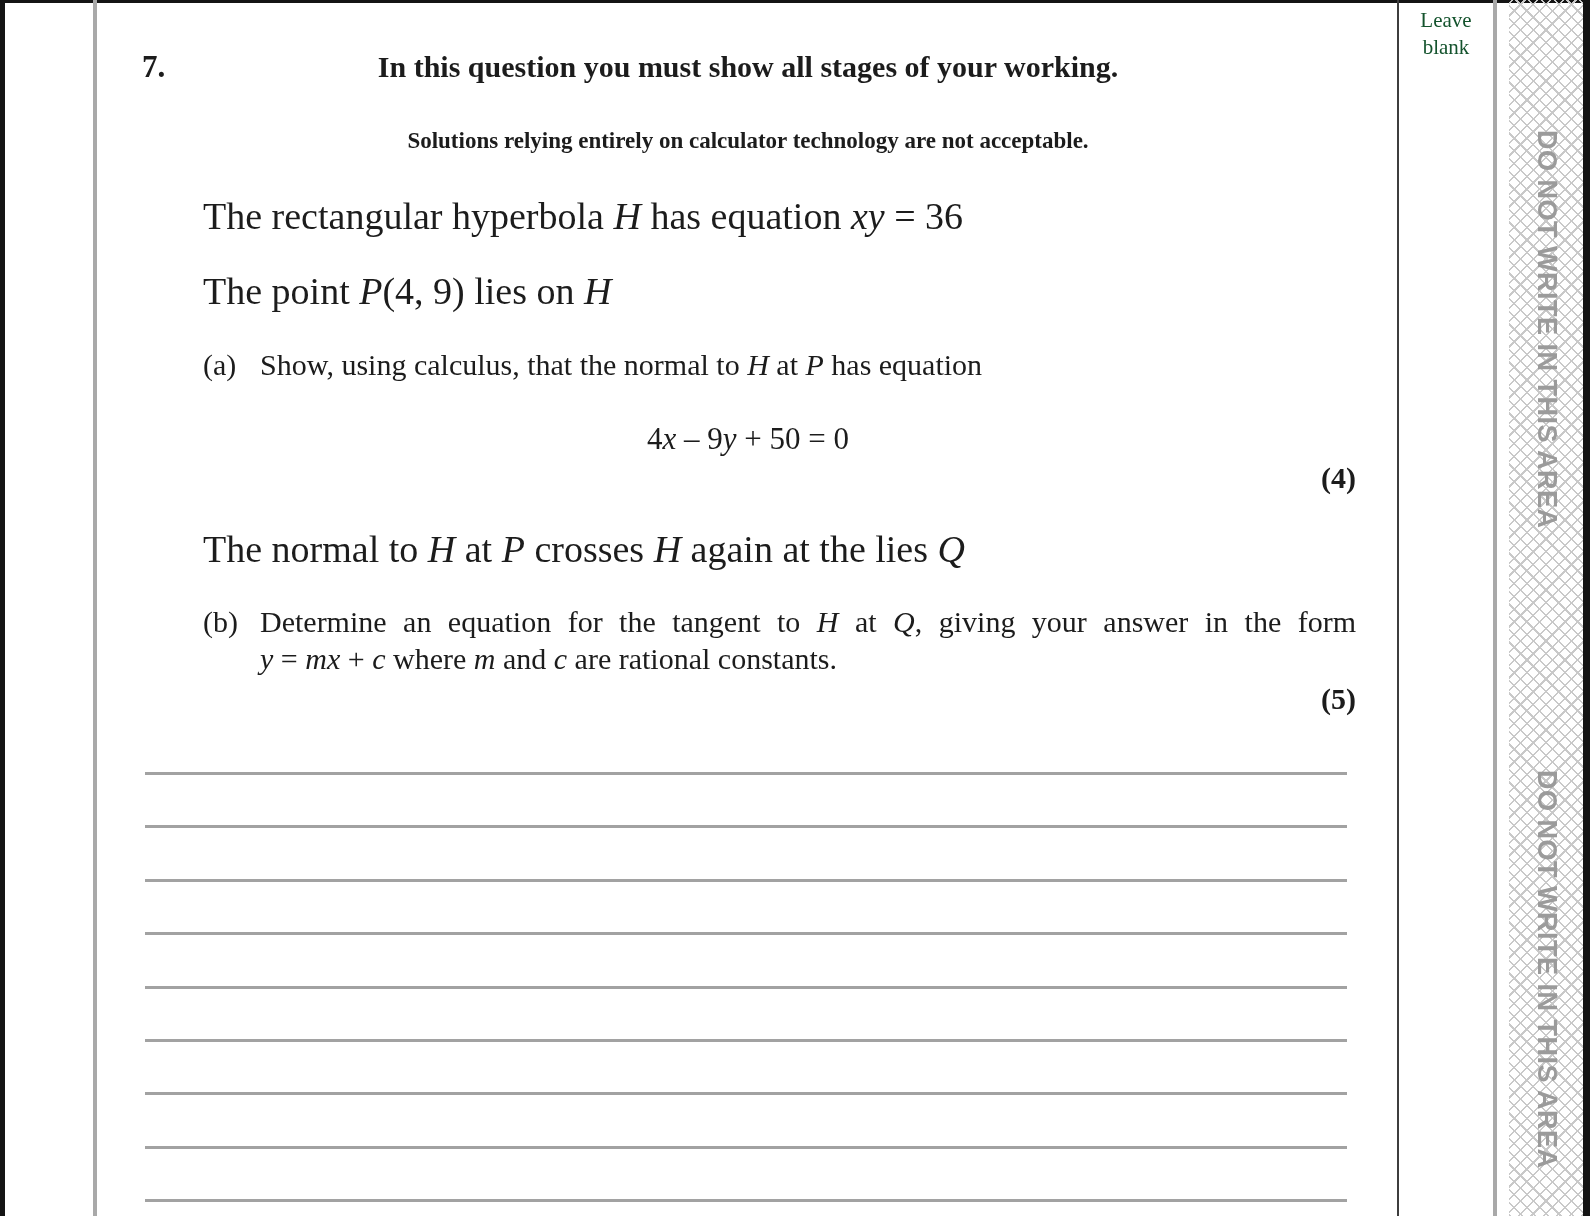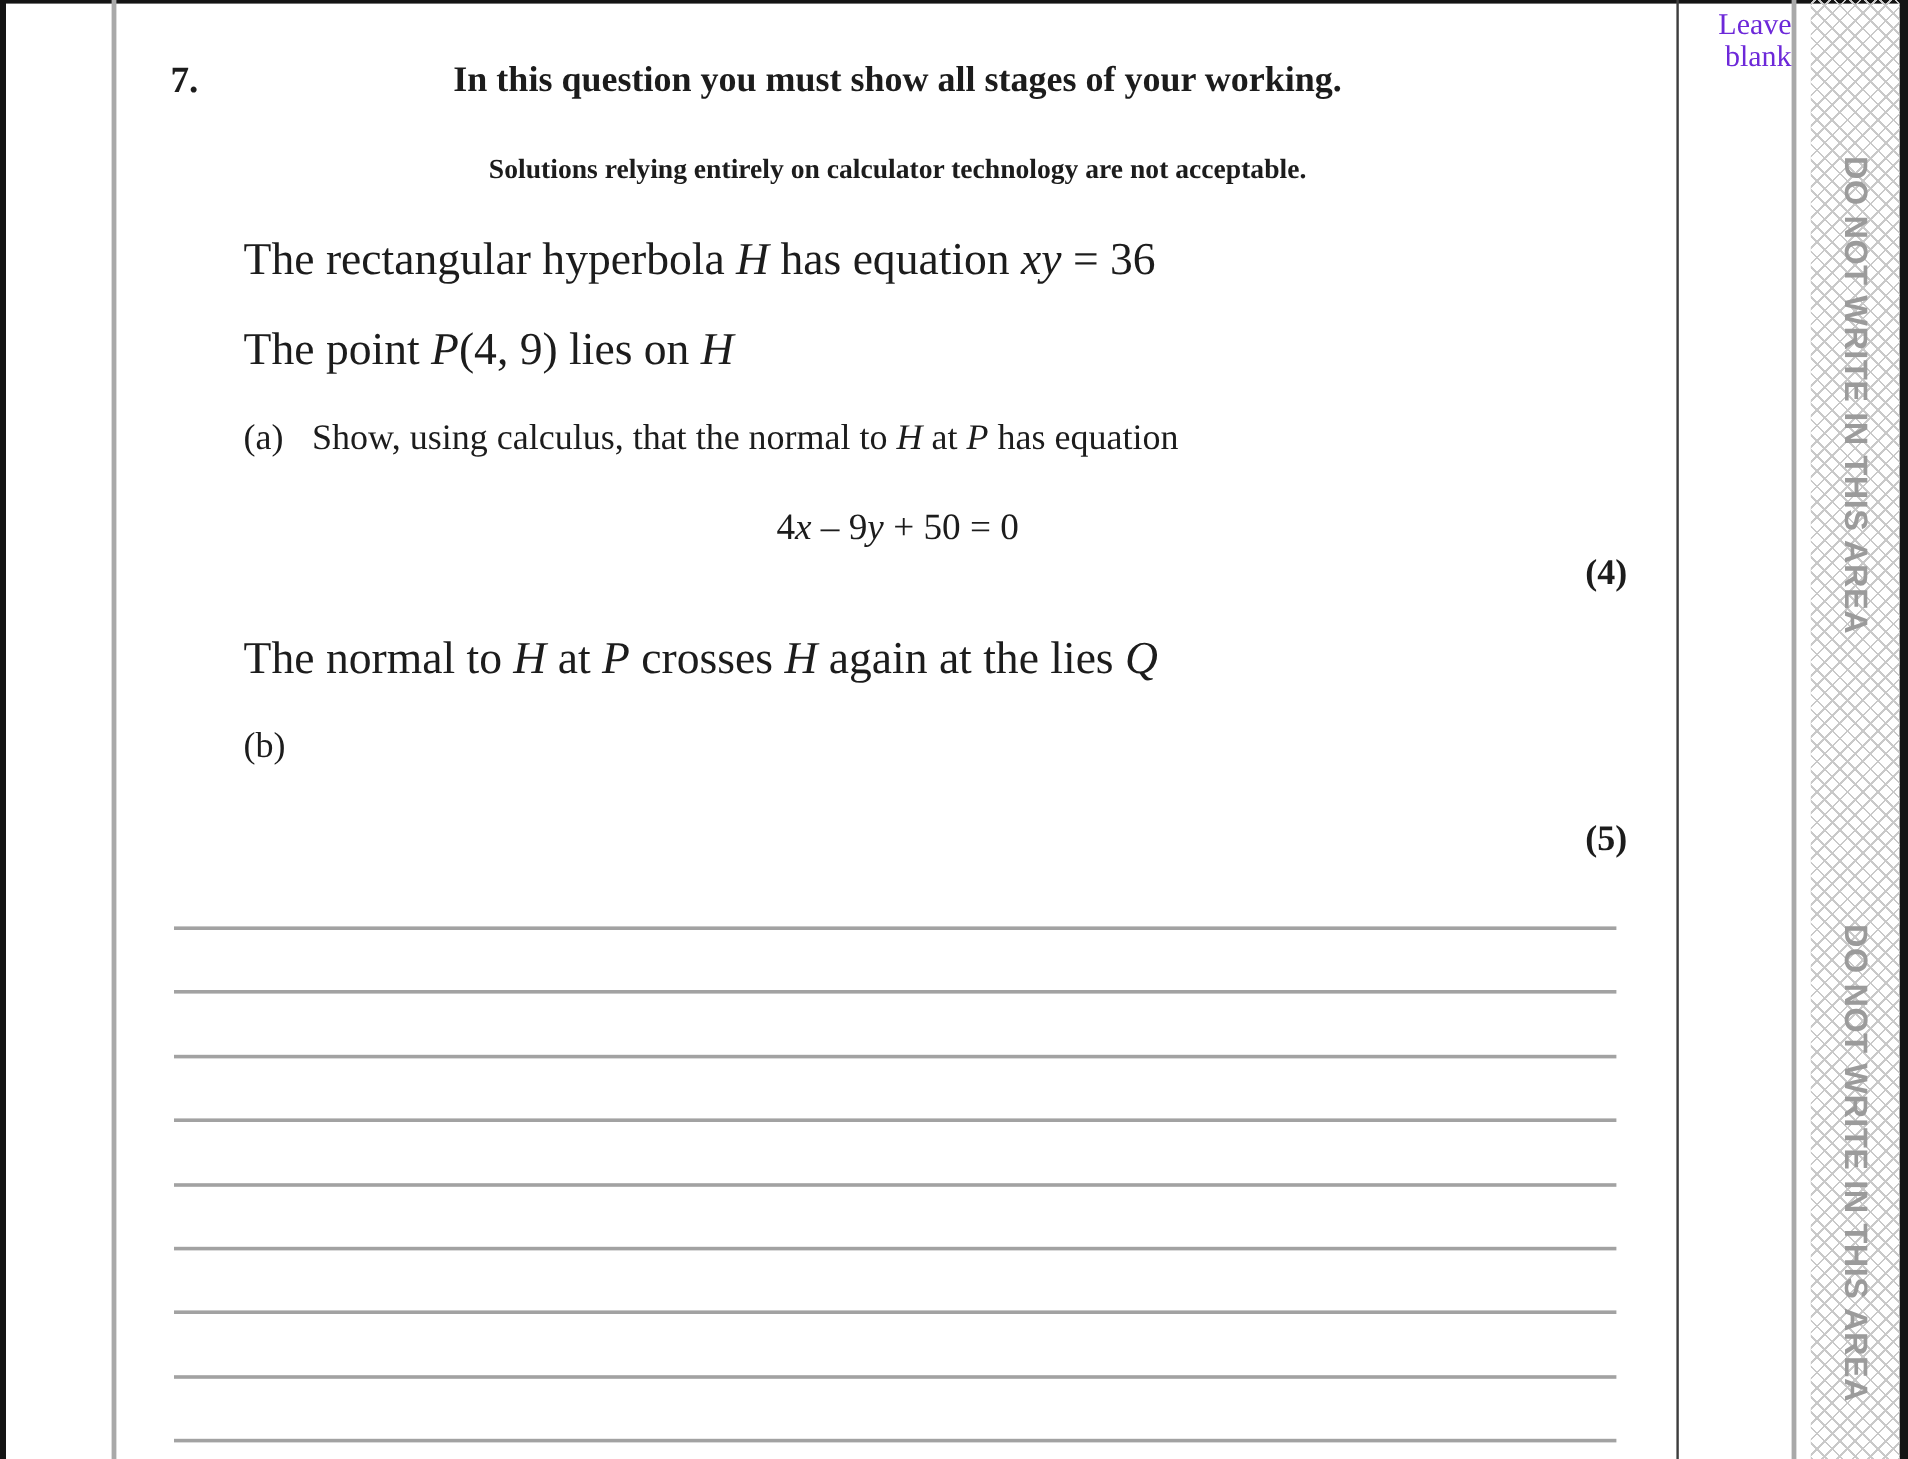--- a/index.html
+++ b/index.html
@@ -12,22 +12,22 @@
   .edge-left{left:0;top:0;width:5px;height:1216px;}
   .edge-right{left:1583px;top:0;width:7px;height:1216px;}
 
   .page-frame{
     position:absolute;left:93px;top:-26px;width:1404px;height:1272px;
     box-sizing:border-box;border:4px solid #a9a9a9;border-radius:26px;
     background:transparent;
   }
   .mark-divider{position:absolute;left:1397px;top:0;width:2px;height:1216px;background:#3d3d3d;}
   .leave-blank{
-    position:absolute;left:1399px;top:7px;width:94px;text-align:right;
-    font-size:25px;line-height:27px;color:#6d28d9;white-space:pre-line;
+    position:absolute;left:1399px;top:7px;width:94px;text-align:center;
+    font-size:21px;line-height:27px;color:#14532d;white-space:pre-line;
   }
 
   .hatch-strip{
     position:absolute;left:1509px;top:0;width:74px;height:1216px;
     background:
       repeating-linear-gradient(45deg,#c9c9c9 0 1.6px,transparent 1.6px 9px),
       repeating-linear-gradient(-45deg,#c9c9c9 0 1.6px,transparent 1.6px 9px);
   }
   .vtext{
     position:absolute;left:50%;transform:translateX(-50%);
@@ -95,20 +95,22 @@
 </div>
 
 <div class="content-wide center equation"><span>4</span><span class="it">x</span><span> – 9</span><span class="it">y</span><span> + 50 = 0</span></div>
 <div class="content-wide right marks marks-4">(4)</div>
 
 <div class="para para-3"><span>The normal to </span><span class="it">H</span><span> at </span><span class="it">P</span><span> crosses </span><span class="it">H</span><span> again at the lies </span><span class="it">Q</span></div>
 
 <div class="part part-b">
   <span class="part-label">(b)</span>
   <span class="part-body">
+    <span class="justify-line" style="display:block;"><span>Determine an equation for the tangent to </span><span class="it">H</span><span> at </span><span class="it">Q</span><span>, giving your answer in the form</span></span>
+    <span style="display:block;"><span class="it">y</span><span> = </span><span class="it">mx</span><span> + </span><span class="it">c</span><span>  where </span><span class="it">m</span><span> and </span><span class="it">c</span><span> are rational constants.</span></span>
   </span>
 </div>
 
 <div class="content-wide right marks marks-5">(5)</div>
 
 <div>
     <div class="rule" style="top: 772px;"></div>
     <div class="rule" style="top: 825.4px;"></div>
     <div class="rule" style="top: 878.8px;"></div>
     <div class="rule" style="top: 932.2px;"></div>

